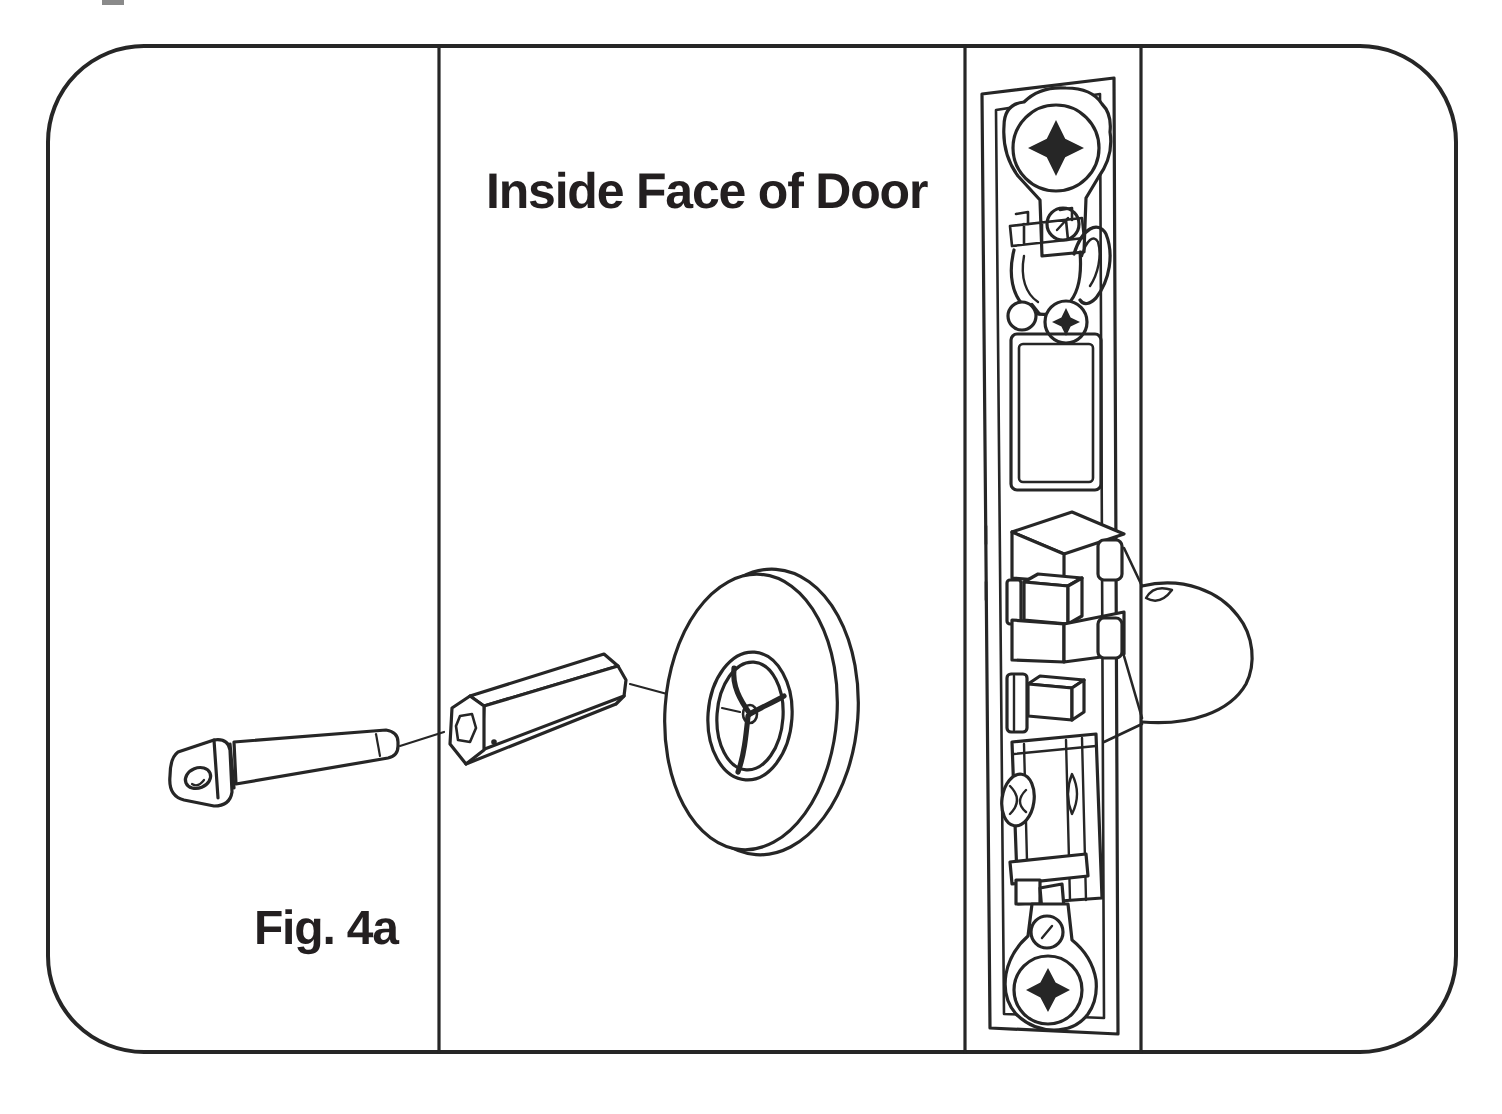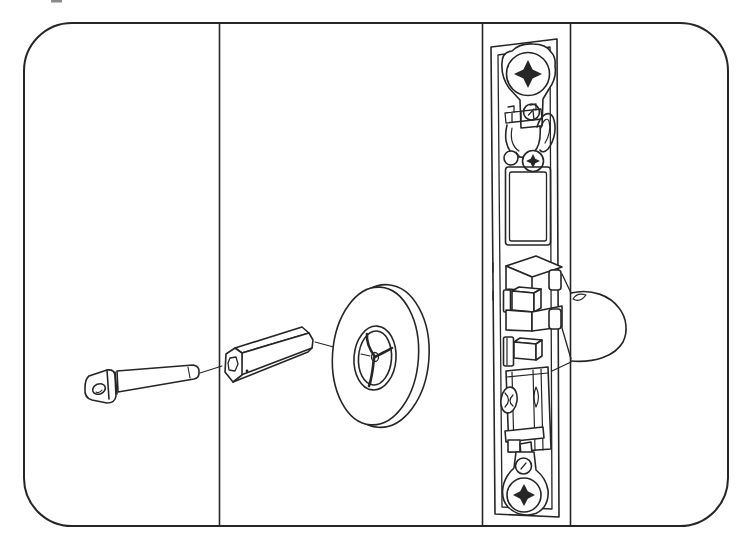--- a/index.html
+++ b/index.html
@@ -144,14 +144,16 @@
         <path d="M516,452 L514,468 Q505,476 503,487 Q501,499 508,507 Q516,515 527,515 Q538,515 544,507 Q549,500 548,490 Q546,478 536,470 L534,452 Z" fill="#ffffff"></path>
         <circle cx="523.5" cy="466" r="8" fill="#ffffff"></circle>
         <line x1="521" y1="469" x2="526" y2="463" stroke-width="1.2"></line>
         <circle cx="524" cy="495" r="17" fill="#ffffff"></circle>
         <path d="M524,484 L527.8,491.2 L535,495 L527.8,498.8 L524,506 L520.2,498.8 L513,495 L520.2,491.2 Z" fill="#262626" stroke="none"></path>
       </g>
     </g>
   </g>
 </svg>
 
+<div class="label label-title">Inside Face of Door</div>
+<div class="label label-caption">Fig. 4a</div>
 
 </div>
 
 </body></html>

